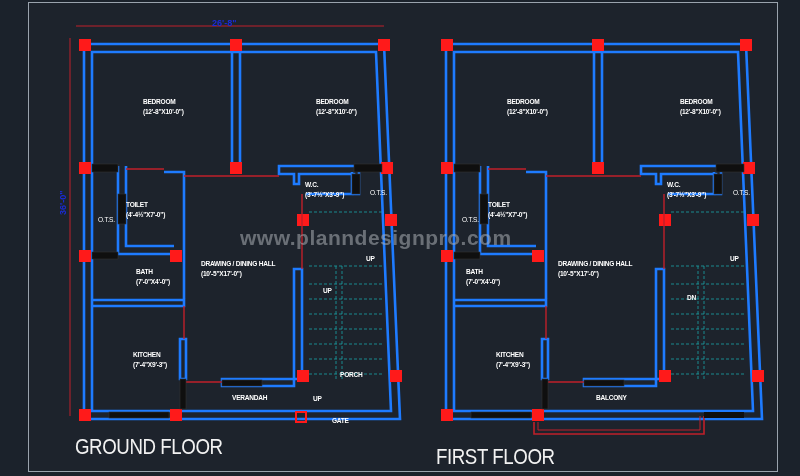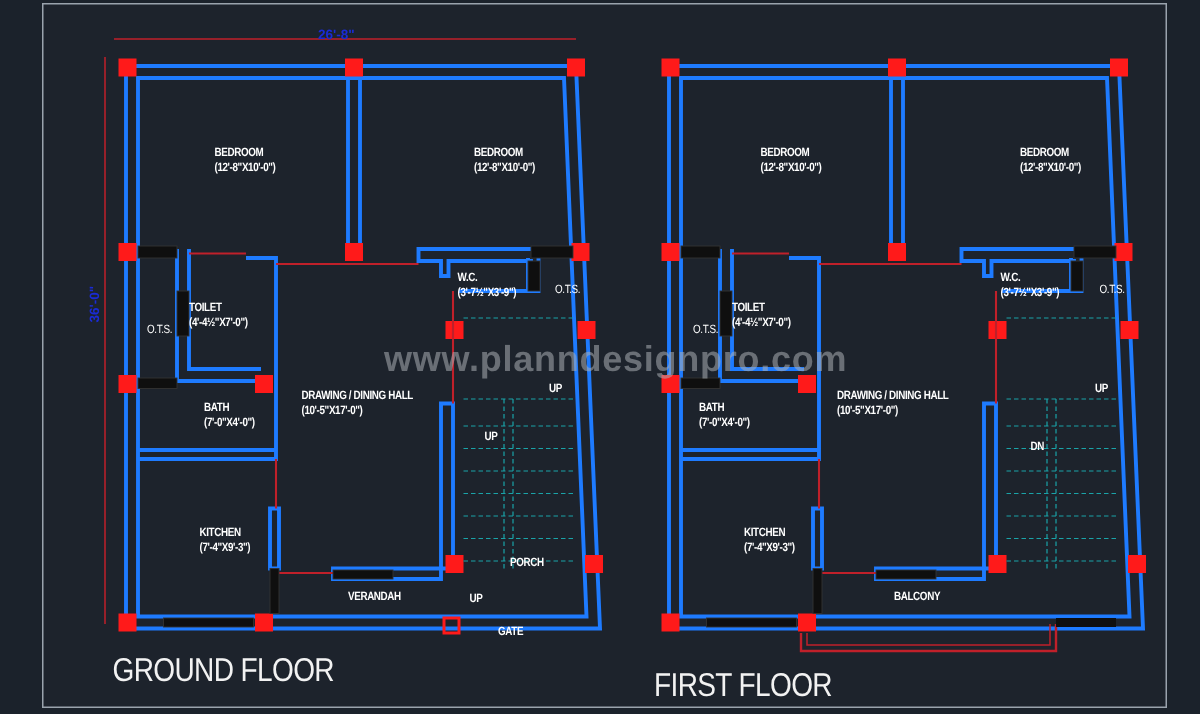--- a/index.html
+++ b/index.html
@@ -2,21 +2,21 @@
 <html><head>
 <meta charset="utf-8">
 <style>
   html, body { margin:0; padding:0; }
   body { width:800px; height:476px; background:#1b222b; position:relative; overflow:hidden; font-family:"Liberation Sans", sans-serif; }
   .frame { position:absolute; left:28px; top:2px; width:750px; height:470px; border:1px solid #9aa3ad; box-sizing:border-box; background:#1d232c; }
   svg.plan { position:absolute; left:0; top:0; }
   .lbl { position:absolute; color:#ffffff; font-size:8px; font-weight:bold; line-height:10px; letter-spacing:-0.3px; white-space:nowrap; transform:scaleX(0.82); transform-origin:left top; }
   .title { position:absolute; color:#f2f2f2; font-size:22px; letter-spacing:-0.5px; white-space:nowrap; transform:scaleX(0.85); transform-origin:left top; }
   .dim { position:absolute; color:#1a2bd6; font-size:9px; font-weight:bold; white-space:nowrap; }
-  .wm { position:absolute; left:256px; top:226px; color:rgba(170,175,180,0.55); font-size:24px; font-weight:bold; letter-spacing:0.5px; white-space:nowrap; }
+  .wm { position:absolute; left:240px; top:226px; color:rgba(170,175,180,0.55); font-size:21px; font-weight:bold; letter-spacing:0.5px; white-space:nowrap; }
 </style>
 </head>
 <body>
 
 <div class="frame"></div>
 
 <svg class="plan" width="800" height="476" viewBox="0 0 800 476">
   <defs>
     <g id="floor">
 

